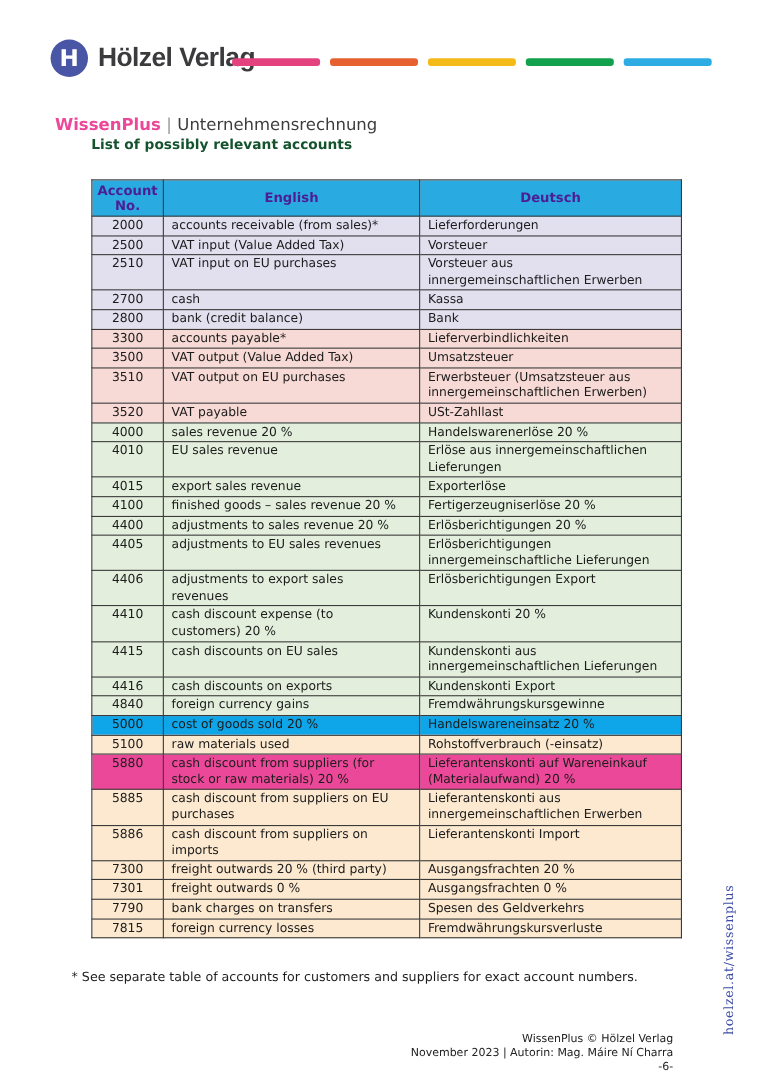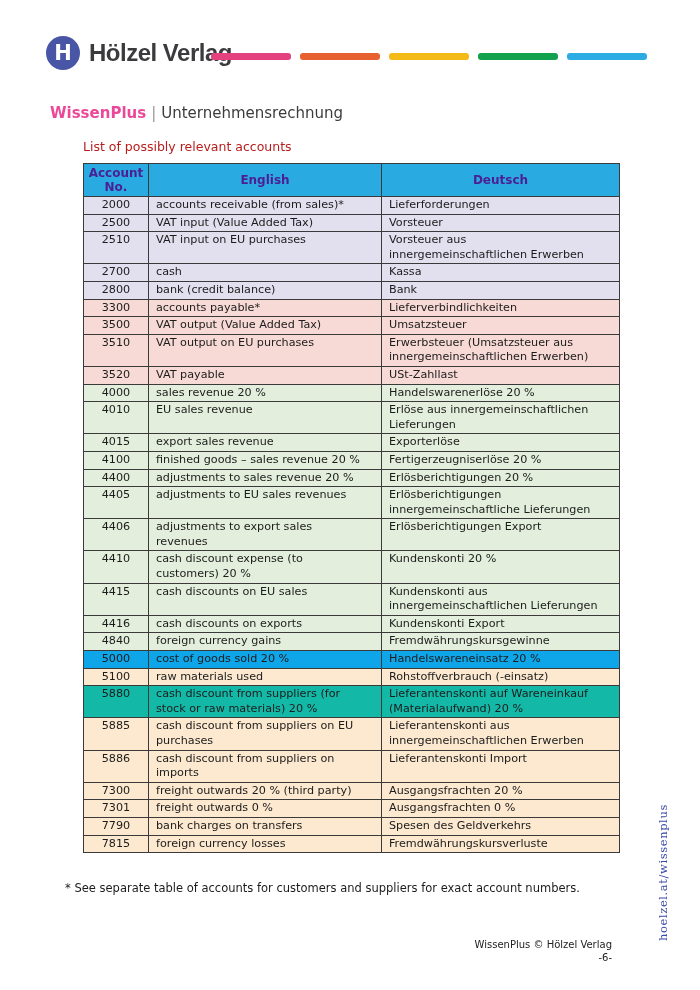--- a/index.html
+++ b/index.html
@@ -17,21 +17,21 @@
   .brand-name{
     font-family:"Liberation Sans", sans-serif;font-size:24px;font-weight:600;
     color:#3B3B3E;letter-spacing:-0.5px;
   }
   .stripes{position:absolute;top:53px;left:211px;display:flex;gap:9px;}
   .stripes span{display:block;width:80px;height:7px;border-radius:3px;}
   
   .doc-heading{position:absolute;top:104px;left:50px;font-size:15px;color:#3c3c3c;}
   .doc-heading .product{font-weight:bold;color:#ec4899;}
   .doc-heading .sep{color:#999999;padding:0 5px;}
-  .table-title{position:absolute;top:139px;left:83px;font-size:12.5px;font-weight:normal;color:#b91c1c;}
+  .table-title{position:absolute;top:123px;left:83px;font-size:12.5px;font-weight:bold;color:#14532d;}
   
   table.accounts{
     position:absolute;top:163px;left:83px;width:536px;
     border-collapse:collapse;table-layout:fixed;
     font-size:11.2px;color:#1c1c1c;
   }
   table.accounts th{
     background:#29ABE2;color:#4c1d95;font-weight:bold;font-size:12px;
     text-align:center;vertical-align:middle;border:1px solid #3a3a3a;
     padding:2px 4px;line-height:14px;white-space:pre-line;
@@ -201,21 +201,21 @@
       <tr style="background: #0ea5e9;">
         <td class="no">5000</td>
         <td>cost of goods sold 20 %</td>
         <td>Handelswareneinsatz 20 %</td>
       </tr>
       <tr style="background: rgb(252, 233, 207);">
         <td class="no">5100</td>
         <td>raw materials used</td>
         <td>Rohstoffverbrauch (-einsatz)</td>
       </tr>
-      <tr style="background: #14b8a6; margin-left: 16px;">
+      <tr style="background: #ec4899; margin-left: 16px;">
         <td class="no">5880</td>
         <td>cash discount from suppliers (for
 stock or raw materials) 20 %</td>
         <td>Lieferantenskonti auf Wareneinkauf
 (Materialaufwand) 20 %</td>
       </tr>
       <tr style="background: rgb(252, 233, 207);">
         <td class="no">5885</td>
         <td>cash discount from suppliers on EU
 purchases</td>
@@ -248,16 +248,17 @@
         <td>foreign currency losses</td>
         <td>Fremdwährungskursverluste</td>
       </tr>
     </tbody>
 </table>
 
 <div class="footnote">* See separate table of accounts for customers and suppliers for exact account numbers.</div>
 
 <div class="page-footer">
   <div>WissenPlus © Hölzel Verlag</div>
+  <div>November 2023 | Autorin: Mag. Máire Ní Charra</div>
   <div>-6-</div>
 </div>
 
 <div class="side-link">hoelzel.at/wissenplus</div>
 
 </body></html>

